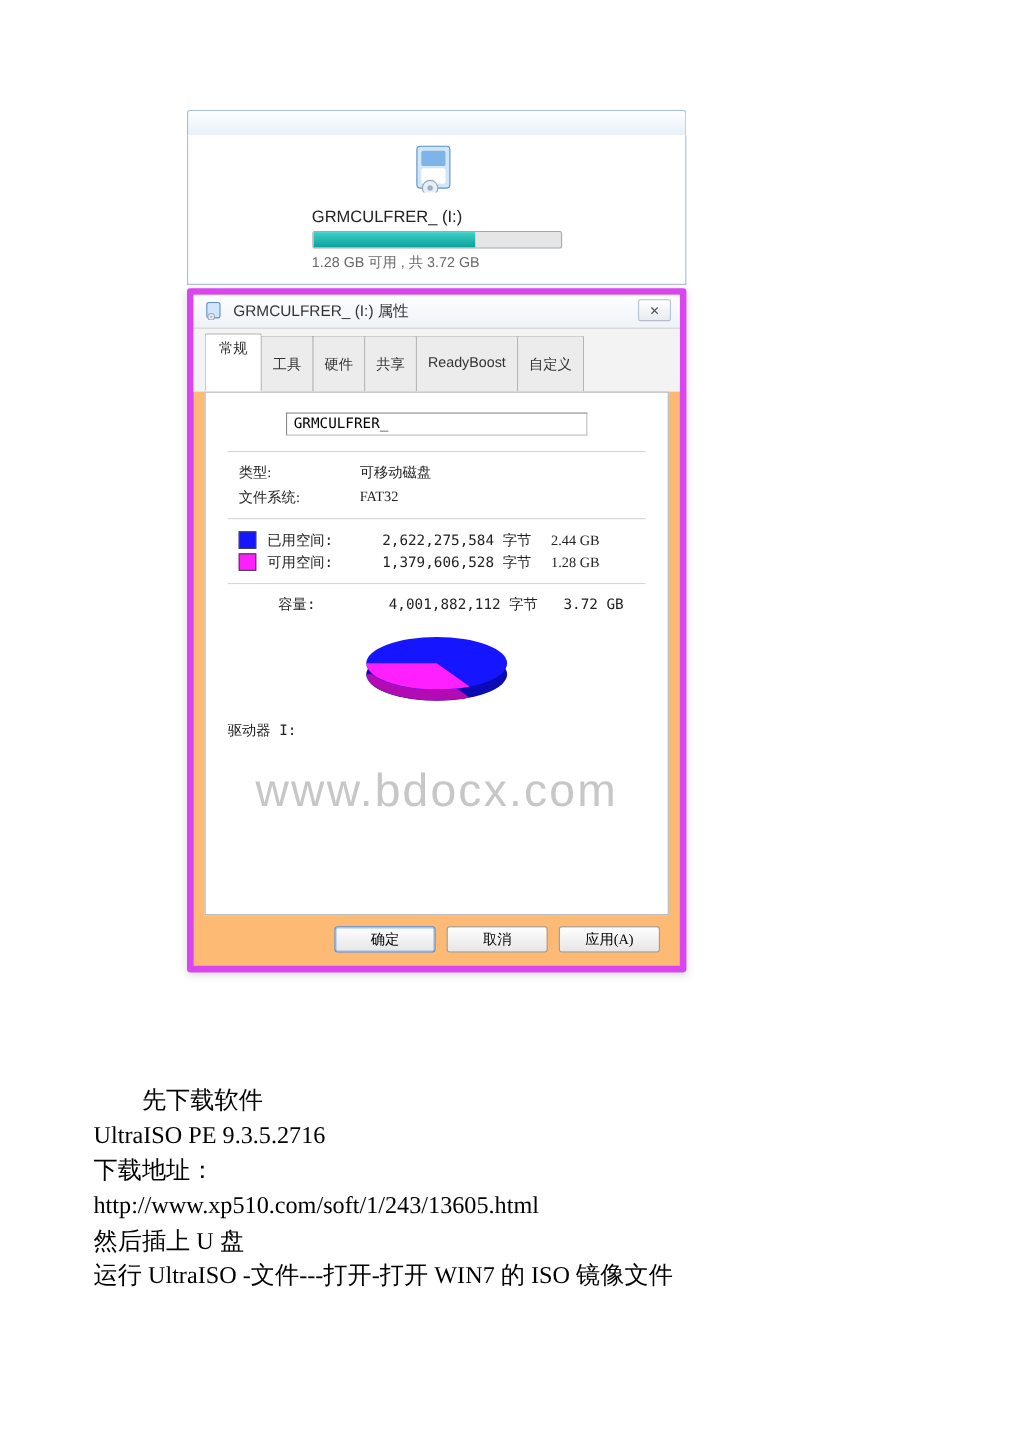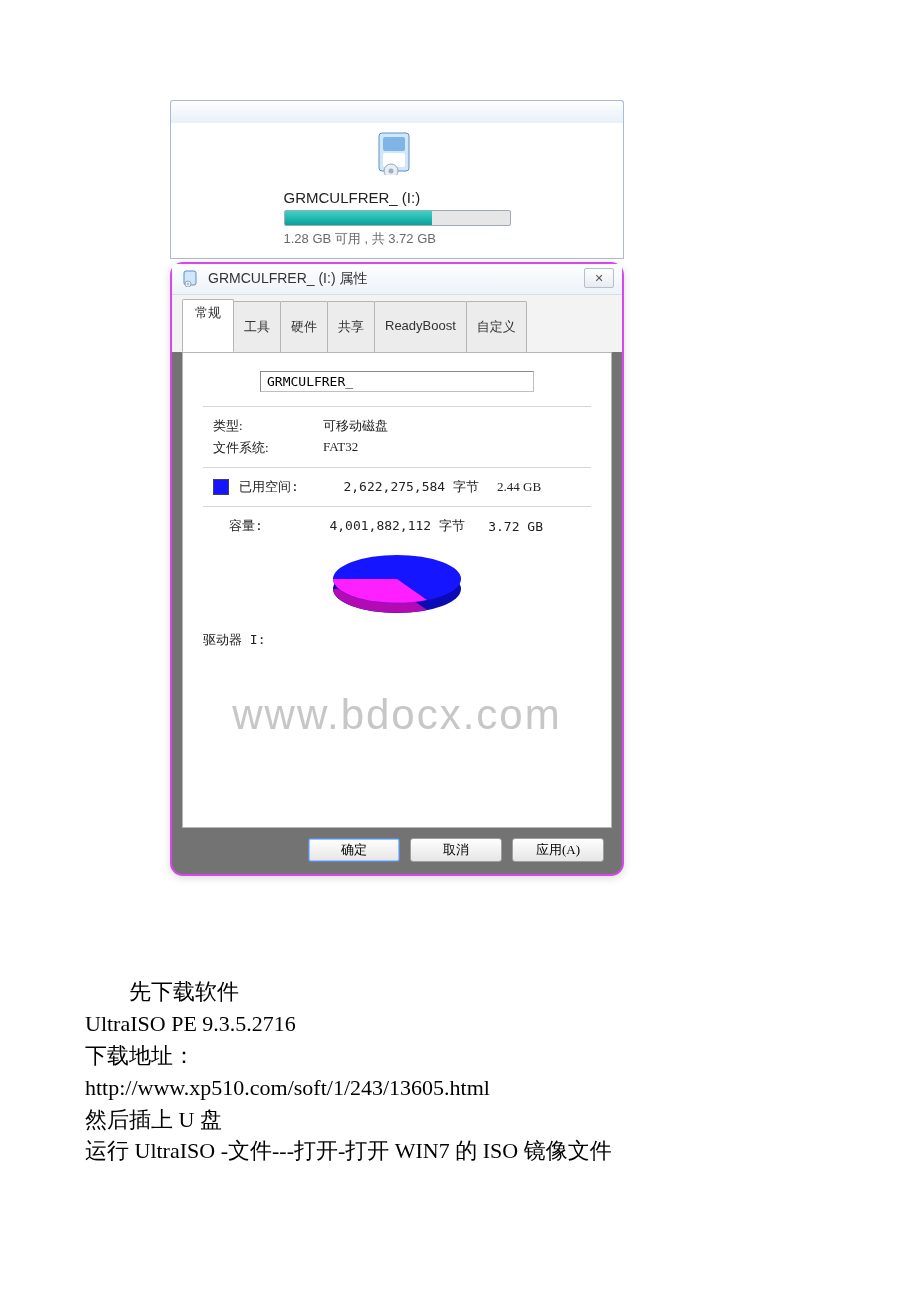--- a/index.html
+++ b/index.html
@@ -7,41 +7,41 @@
 .screenshot-wrap { margin-left: 85px; margin-top: 100px; width: 454px; }
 .top-bar { height: 22px; background: linear-gradient(#fdfeff, #e8f0f8); border: 1px solid #aabccf; border-bottom: none; border-radius: 3px 3px 0 0; }
 .drive-panel { background: #fff; border: 1px solid #aabccf; border-top: none; padding: 8px 10px 10px 10px; display: flex; align-items: center; gap: 14px; flex-direction: column; }
 .drive-panel .iconbox { width: 44px; height: 44px; position: relative; }
 .drive-panel .iconbox svg { width: 44px; height: 44px; }
 .drive-info { flex: 1; }
 .drive-name { font-size: 15px; color: #222; margin-bottom: 4px; }
 .drive-bar { width: 225px; height: 14px; border: 1px solid #9faab4; border-radius: 2px; background: #e6e6e6; position: relative; overflow: hidden; margin-bottom: 4px; }
 .drive-bar-fill { height: 100%; width: 65.5%; background: linear-gradient(#3fd0c9, #0aa09a); }
 .drive-sub { font-size: 13px; color: #6a6a6a; }
-.props-window { margin-top: 3px; background: #737373; border: 2px solid #d946ef; border-radius: 13px; box-shadow: 0 2px 8px rgba(0,0,0,.15); }
+.props-window { margin-top: 3px; background: #fdba74; border: 6px solid #d946ef; border-radius: 3px; box-shadow: 0 2px 8px rgba(0,0,0,.15); }
 .props-title { height: 30px; display: flex; align-items: center; padding: 0 10px; background: linear-gradient(#fdfeff, #eef3f9); border-bottom: 1px solid #d6dde5; position: relative; }
 .props-title .small-icon svg { width: 18px; height: 18px; }
 .props-title-text { margin-left: 8px; font-size: 14px; color: #333; }
 .close-btn { position: absolute; right: 8px; top: 4px; width: 28px; height: 18px; border: 1px solid #b5bfc9; border-radius: 2px; background: linear-gradient(#fefefe, #e7ecf2); display: flex; align-items: center; justify-content: center; font-size: 11px; color: #555; cursor: default; }
 .tabs { display: flex; padding: 6px 10px 0 10px; background: #f3f3f3; font-family: Liberation Sans, sans-serif; font-size: 13px; }
 .tab { padding: 16px 10px; border: 1px solid #b5b5b5; border-bottom: none; background: #ececec; margin-right: -1px; color: #333; border-radius: 2px 2px 0 0; }
 .tab.active { background: #fff; position: relative; z-index: 2; border-bottom: 1px solid #fff; padding: 4px 12px; margin-top: -2px; }
 .tab-body { margin: 0 10px 10px 10px; background: #fff; border: 1px solid #b5b5b5; padding: 18px 20px 16px 20px; position: relative; min-height: 440px; font-family: SimSun, "Songti SC", serif; font-size: 13px; color: #222; }
 .name-input { display: block; width: 260px; margin: 0 auto 14px auto; padding: 2px 6px; font-family: SimSun, monospace; font-size: 13px; background: #fff; border: 1px solid #bfbfbf; border-top-color: #8a8a8a; border-left-color: #8a8a8a; }
 .hr { border: none; border-top: 1px solid #d6d6d6; margin: 10px 0; }
 .kv { display: flex; gap: 26px; margin: 4px 0 4px 10px; }
 .kv .k { width: 84px; }
 .space-row { display: flex; align-items: center; gap: 10px; margin: 2px 0 2px 10px; font-family: SimSun, monospace; }
 .swatch { width: 14px; height: 14px; border: 1px solid #444; }
 .swatch.blue { background: #1515ff; }
 .swatch.pink { background: #ff1fff; }
 .space-row .label { width: 70px; }
 .space-row .bytes { width: 160px; text-align: right; padding-right: 8px; }
 .space-row .gb { width: 70px; text-align: left; font-family: Liberation Serif, serif; }
-.cap-row { display: flex; align-items: center; margin: 6px 0 6px 26px; font-family: SimSun, monospace; }
+.cap-row { display: flex; align-items: center; margin: 6px 0 6px 46px; font-family: SimSun, monospace; }
 .cap-row .label { width: 76px; }
 .cap-row .bytes { width: 160px; text-align: right; padding-right: 8px; }
 .cap-row .gb { width: 70px; text-align: right; }
 .pie-wrap { text-align: center; margin: 10px 0 4px 0; }
 .drive-label { text-align: left; font-family: SimSun, monospace; margin-top: 2px; }
 .watermark { position: absolute; width: 100%; text-align: center; left: 0; top: 338px; font-size: 42px; color: #c7c7c7; letter-spacing: 2px; font-family: Arial, sans-serif; pointer-events: none; }
 .btn-row { display: flex; justify-content: flex-end; gap: 10px; padding: 0 18px 12px 0; }
 .win-btn { min-width: 70px; padding: 2px 10px; font-family: SimSun, serif; font-size: 13px; background: linear-gradient(#fefefe, #e6e6e6); border: 1px solid #9e9e9e; border-radius: 3px; text-align: center; cursor: default; }
 .win-btn.default { border-color: #5a8edc; box-shadow: 0 0 0 1px #9fc0ef inset; }
 .doc-text { margin-top: 100px; font-size: 22px; line-height: 1.45; color: #000; font-family: SimSun, "Songti SC", serif; }
@@ -113,20 +113,26 @@
         </div>
 
         <hr class="hr">
 
         <div class="space-row">
           <span class="swatch blue"></span>
           <span class="label">已用空间:</span>
           <span class="bytes">2,622,275,584 字节</span>
           <span class="gb">2.44 GB</span>
         </div>
+        <div class="space-row">
+          <span class="swatch pink"></span>
+          <span class="label">可用空间:</span>
+          <span class="bytes">1,379,606,528 字节</span>
+          <span class="gb">1.28 GB</span>
+        </div>
 
         <hr class="hr">
 
         <div class="cap-row">
           <span class="label">容量:</span>
           <span class="bytes">4,001,882,112 字节</span>
           <span class="gb">3.72 GB</span>
         </div>
 
         <div class="pie-wrap">

